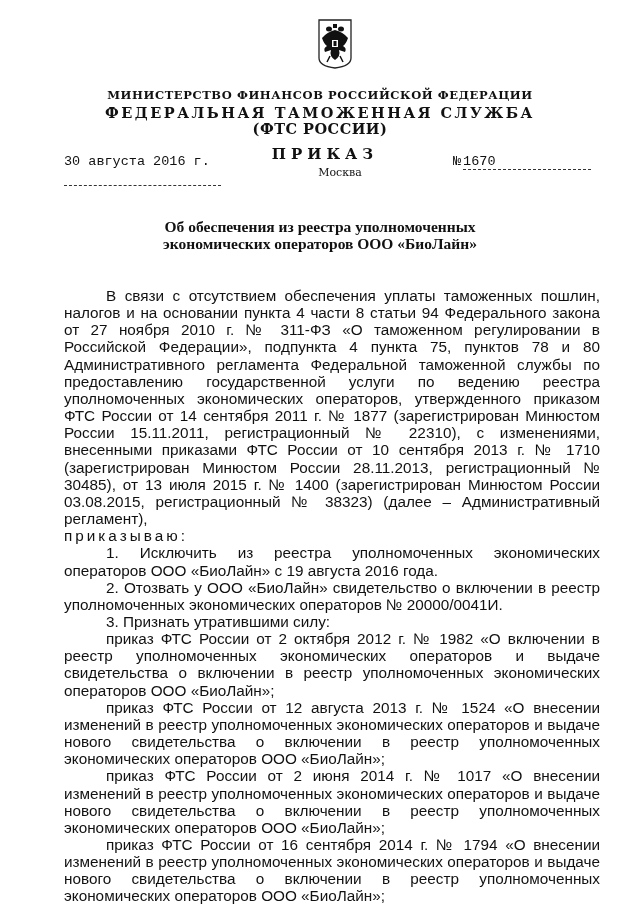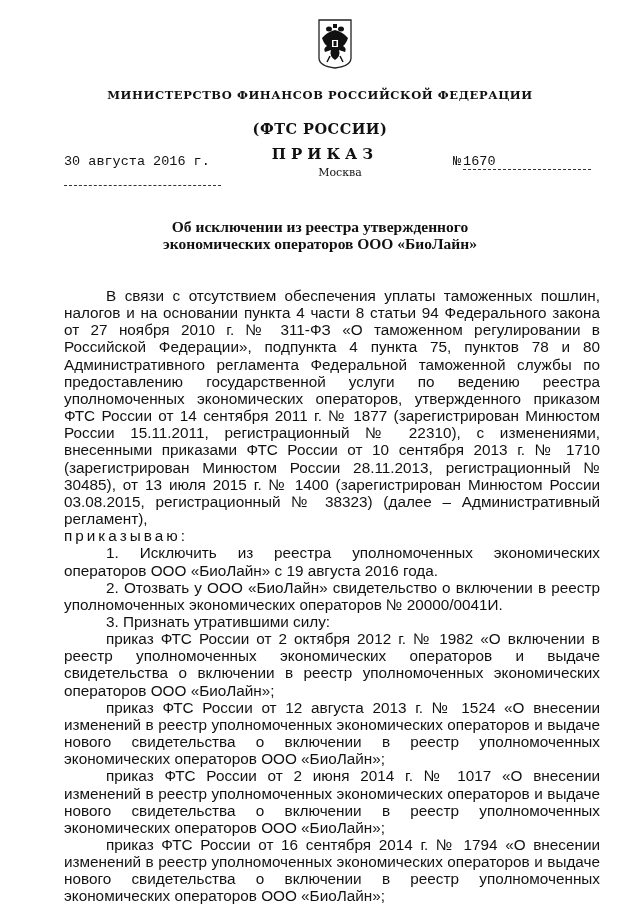--- a/index.html
+++ b/index.html
@@ -42,31 +42,32 @@
       <ellipse cx="24" cy="11" rx="3" ry="2.5"></ellipse>
       <rect x="16" y="6" width="4" height="4"></rect>
       <path d="M18 12 Q10 14 5 20 Q7 26 10 28 Q6 30 8 34 L14 32 Q12 38 18 42 Q24 38 22 32 L28 34 Q30 30 26 28 Q29 26 31 20 Q26 14 18 12 Z"></path>
       <rect x="15" y="22" width="6" height="7" fill="#fff"></rect>
       <rect x="16.5" y="23" width="3" height="5"></rect>
       <path d="M13 38 L10 44 M23 38 L26 44" stroke="#111" stroke-width="1.5"></path>
     </g>
   </svg>
 
   <div class="hdr ministry">МИНИСТЕРСТВО ФИНАНСОВ РОССИЙСКОЙ ФЕДЕРАЦИИ</div>
+  <div class="hdr service">ФЕДЕРАЛЬНАЯ ТАМОЖЕННАЯ СЛУЖБА</div>
   <div class="hdr fts">(ФТС РОССИИ)</div>
   <div class="hdr prikaz">ПРИКАЗ</div>
 
   <div class="date">30 августа 2016 г.</div>
   <div class="num-wrap">
     <span class="num-sign">№</span><span class="num-val">1670</span>
   </div>
   <div class="city">Москва</div>
 
   <div class="title">
-    <div>Об исключении из реестра утвержденного</div>
+    <div>Об обеспечения из реестра уполномоченных</div>
     <div>экономических операторов ООО «БиоЛайн»</div>
   </div>
 
   <div class="body">
     <p class="indent">В связи с отсутствием обеспечения уплаты таможенных пошлин, налогов и на основании пункта 4 части 8 статьи 94 Федерального закона от 27 ноября 2010 г. № 311-ФЗ «О таможенном регулировании в Российской Федерации», подпункта 4 пункта 75, пунктов 78 и 80 Административного регламента Федеральной таможенной службы по предоставлению государственной услуги по ведению реестра уполномоченных экономических операторов, утвержденного приказом ФТС России от 14 сентября 2011 г. № 1877 (зарегистрирован Минюстом России 15.11.2011, регистрационный № 22310), с изменениями, внесенными приказами ФТС России от 10 сентября 2013 г. № 1710 (зарегистрирован Минюстом России 28.11.2013, регистрационный № 30485), от 13 июля 2015 г. № 1400 (зарегистрирован Минюстом России 03.08.2015, регистрационный № 38323) (далее – Административный регламент),</p>
     <p class="spaced">приказываю:</p>
     <p class="indent">1. Исключить из реестра уполномоченных экономических операторов ООО «БиоЛайн» с 19 августа 2016 года.</p>
     <p class="indent">2. Отозвать у ООО «БиоЛайн» свидетельство о включении в реестр уполномоченных экономических операторов № 20000/0041И.</p>
     <p class="indent">3. Признать утратившими силу:</p>
     <p class="indent">приказ ФТС России от 2 октября 2012 г. № 1982 «О включении в реестр уполномоченных экономических операторов и выдаче свидетельства о включении в реестр уполномоченных экономических операторов ООО «БиоЛайн»;</p>

